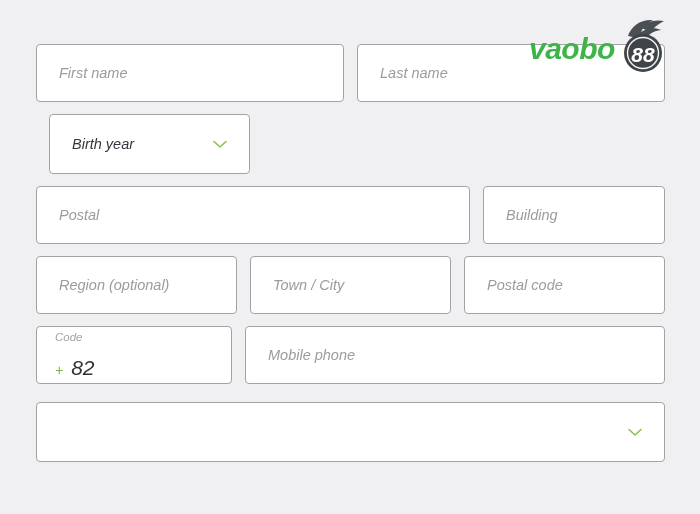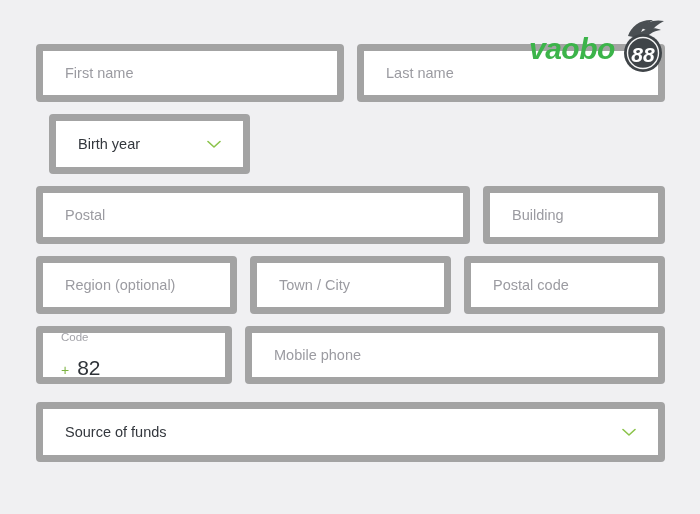--- a/index.html
+++ b/index.html
@@ -60,28 +60,29 @@
     width: 629px;
   }
   .row {
     display: flex;
     margin-bottom: 12px;
   }
   .row:last-child { margin-bottom: 0; }
 
   .field {
     background: #ffffff;
-    border: 7px solid #a3a3a3;
+    border: 1px solid #a3a3a3;
     border-radius: 4px;
     height: 58px;
     box-sizing: border-box;
     display: flex;
     align-items: center;
     padding: 0 22px;
     position: relative;
+    font-style: italic;
   }
   .field.tall { height: 60px; }
 
   .ph {
     font-size: 14.5px;
     color: #9b9ba1;
     line-height: 1;
   }
   .val {
     font-size: 14.5px;
@@ -225,21 +226,20 @@
       </div>
       <div class="field w-mobile">
         <span class="ph">Mobile phone</span>
       </div>
     </div>
 
     <div class="spacer-6"></div>
 
     <div class="row">
       <div class="field tall select w-source">
-        <span class="val">Source of funds</span>
         <span class="chev">
           <svg width="14" height="9" viewBox="0 0 14 9">
               <path d="M1 1.5 L7 7 L13 1.5" fill="none" stroke="#8bc34a" stroke-width="1.6" stroke-linecap="round" stroke-linejoin="round"></path>
             </svg>
         </span>
       </div>
     </div>
 
   </div>
 </div>

